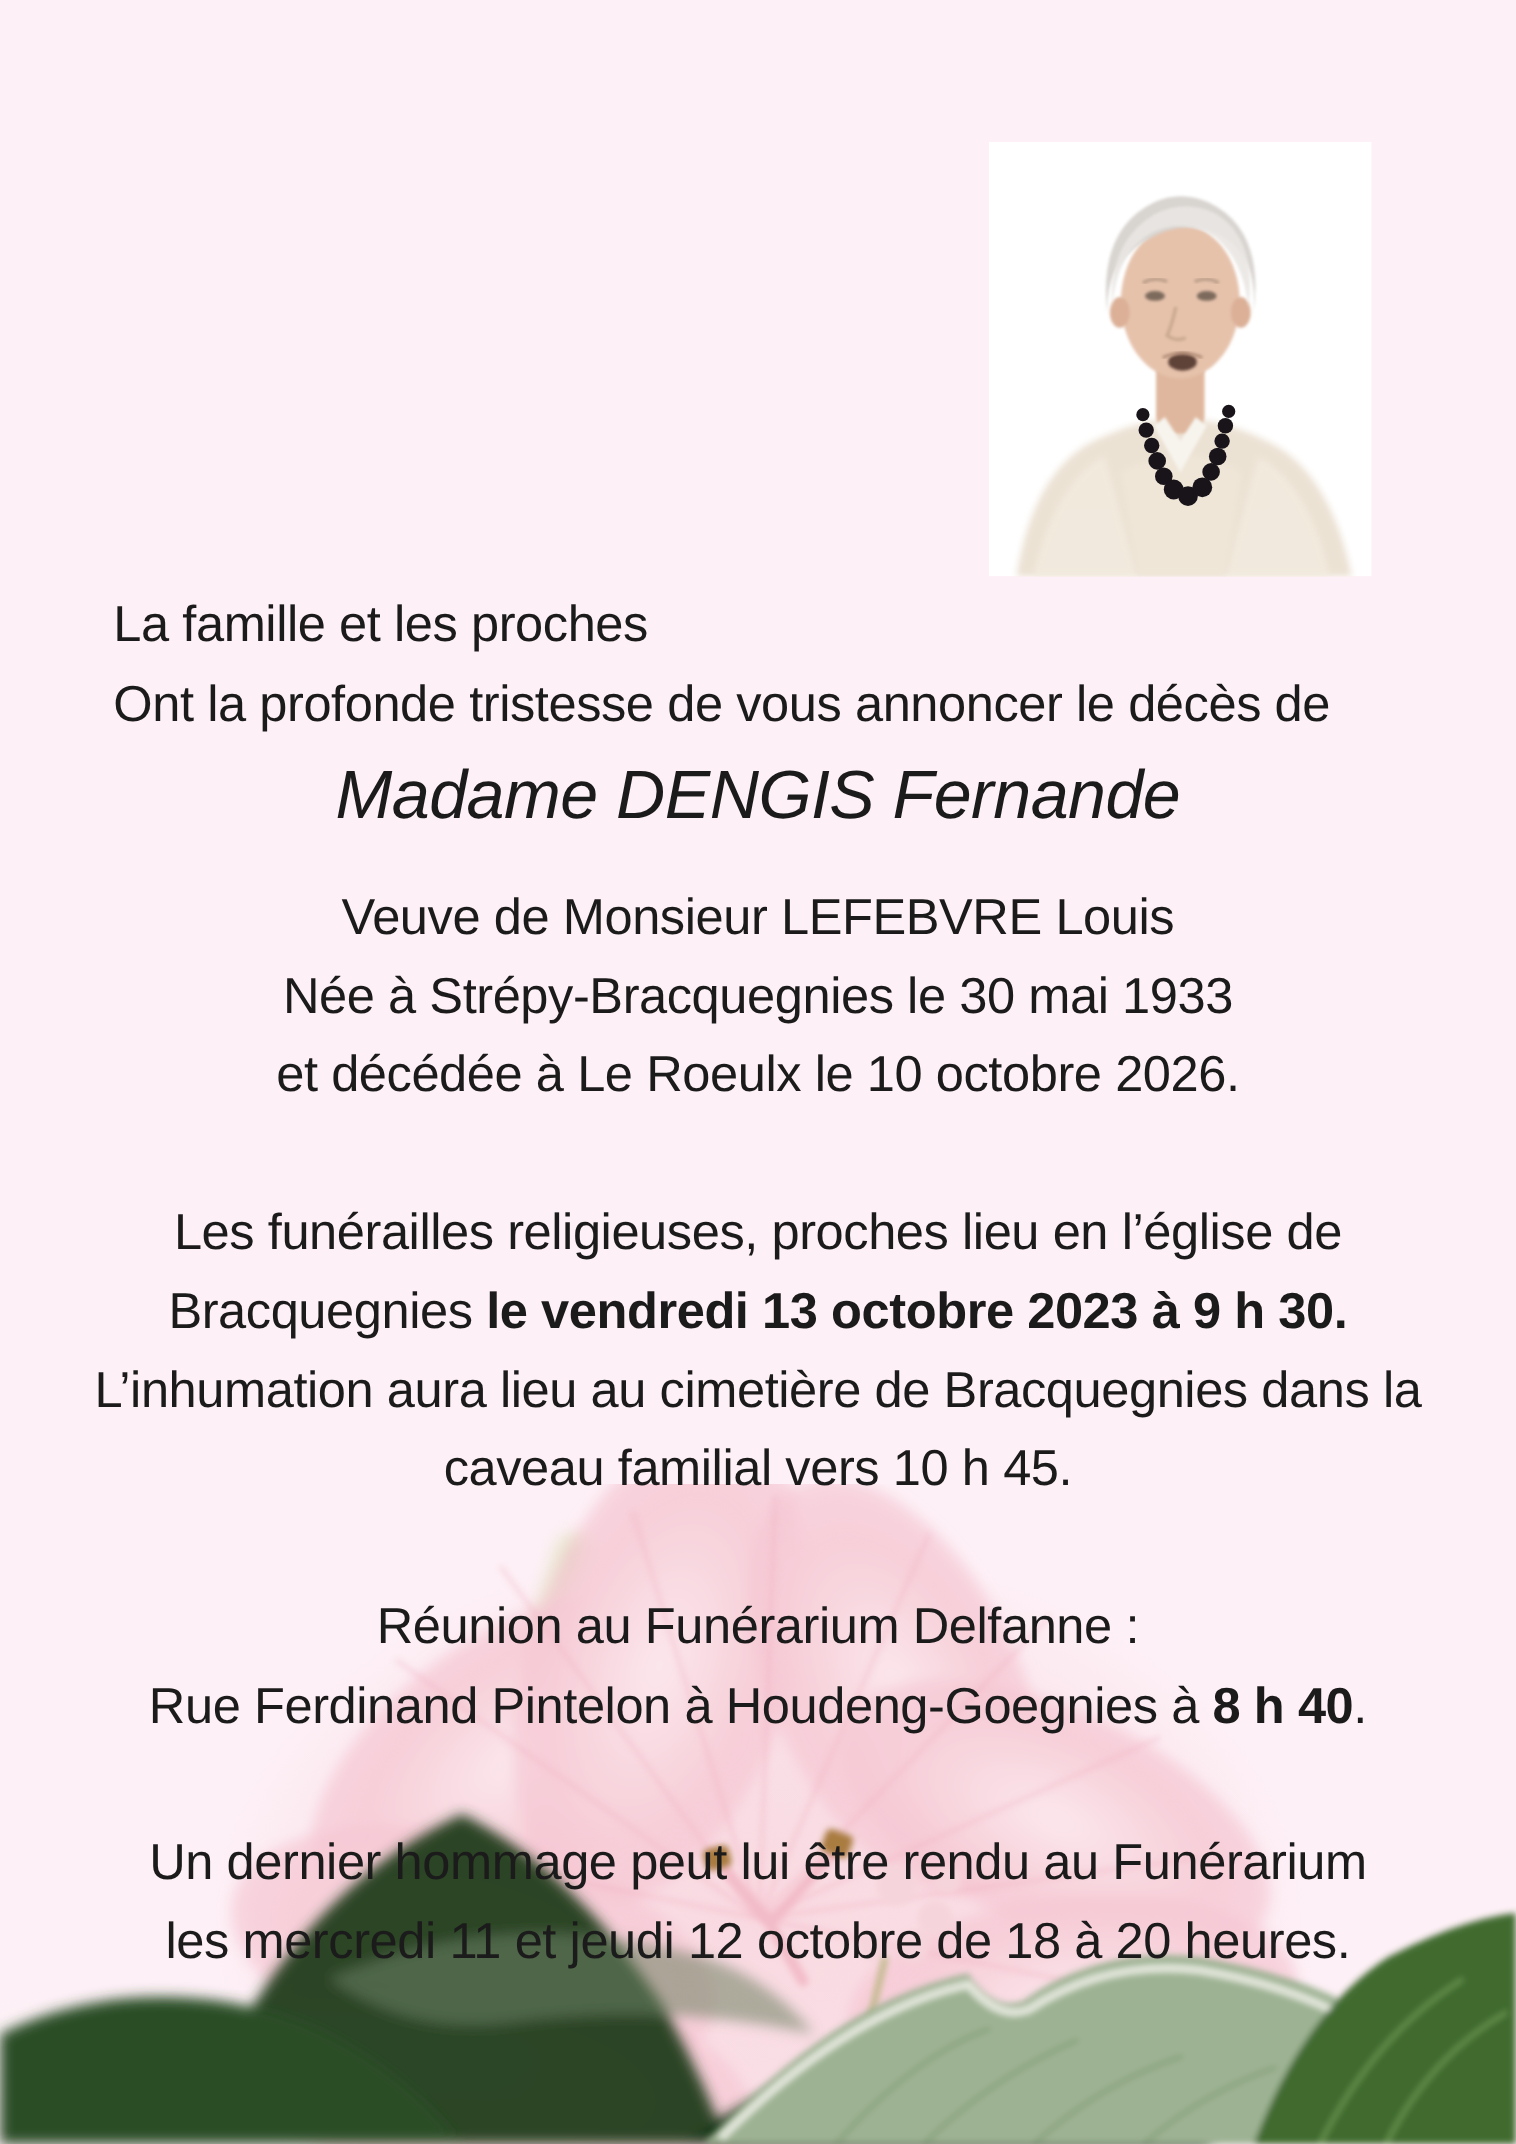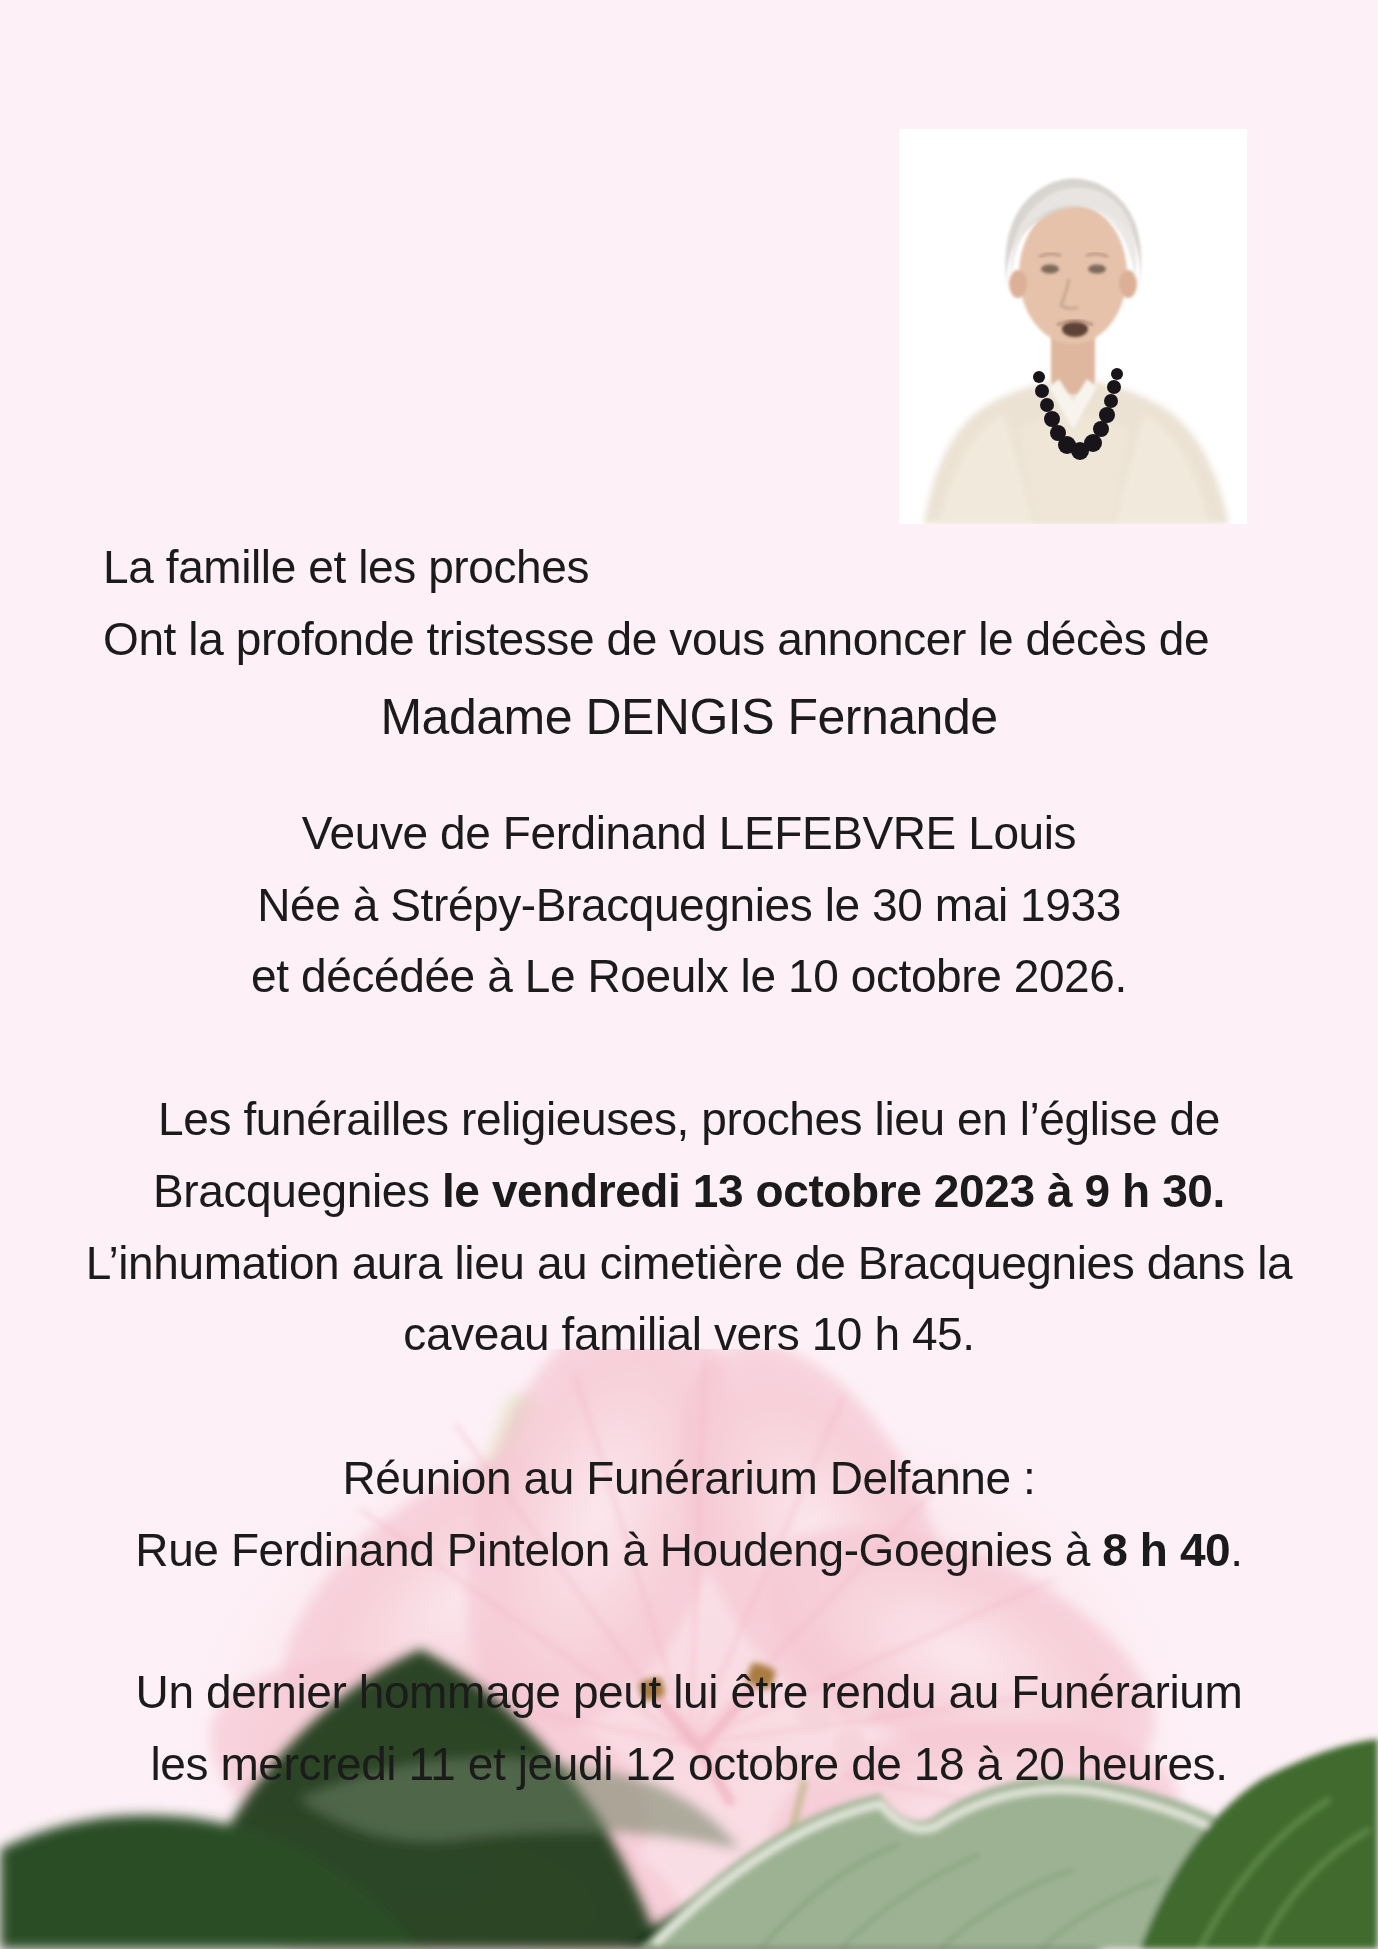--- a/index.html
+++ b/index.html
@@ -15,22 +15,23 @@
     position:absolute;
     left:0;width:1378px;
     font-size:46px;
     letter-spacing:-0.4px;
     white-space:nowrap;
     z-index:5;
   }
   .left-align{left:103px;width:auto;text-align:left;}
   .centered{text-align:center;}
   .page-title{
-    font-size:50px;
+    font-size:62px;
     letter-spacing:-0.5px;
+    font-style:italic;
   }
   .bold{font-weight:bold;}
   .photo-frame{
     position:absolute;
     left:899px;top:129px;width:348px;height:395px;
     z-index:3;
   }
   .decor{
     position:absolute;
     left:0;bottom:0;width:1378px;height:600px;
@@ -91,21 +92,21 @@
     <circle cx="140" cy="248" r="6"></circle>
       <circle cx="218" cy="245" r="6"></circle>
   </g>
 </svg>
 
 <div class="line left-align" style="top:540px">La famille et les proches</div>
 <div class="line left-align" style="top:612px">Ont la profonde tristesse de vous annoncer le décès de</div>
 
 <div class="line centered page-title" style="top:688px">Madame DENGIS Fernande</div>
 
-<div class="line centered" style="top:806px">Veuve de Ferdinand LEFEBVRE Louis</div>
+<div class="line centered" style="top:806px">Veuve de Monsieur LEFEBVRE Louis</div>
 <div class="line centered" style="top:878px">Née à Strépy-Bracquegnies le 30 mai 1933</div>
 <div class="line centered" style="top:949px">et décédée à Le Roeulx le 10 octobre 2026.</div>
 
 <div class="line centered" style="top:1092px">Les funérailles religieuses, proches lieu en l’église de</div>
 <div class="line centered" style="top:1164px"><span>Bracquegnies </span><span class="bold">le vendredi 13 octobre 2023 à 9 h 30.</span></div>
 <div class="line centered" style="top:1236px">L’inhumation aura lieu au cimetière de Bracquegnies dans la</div>
 <div class="line centered" style="top:1307px">caveau familial vers 10 h 45.</div>
 
 <div class="line centered" style="top:1451px">Réunion au Funérarium Delfanne :</div>
 <div class="line centered" style="top:1523px"><span>Rue Ferdinand Pintelon à Houdeng-Goegnies à </span><span class="bold">8 h 40</span><span>.</span></div>

